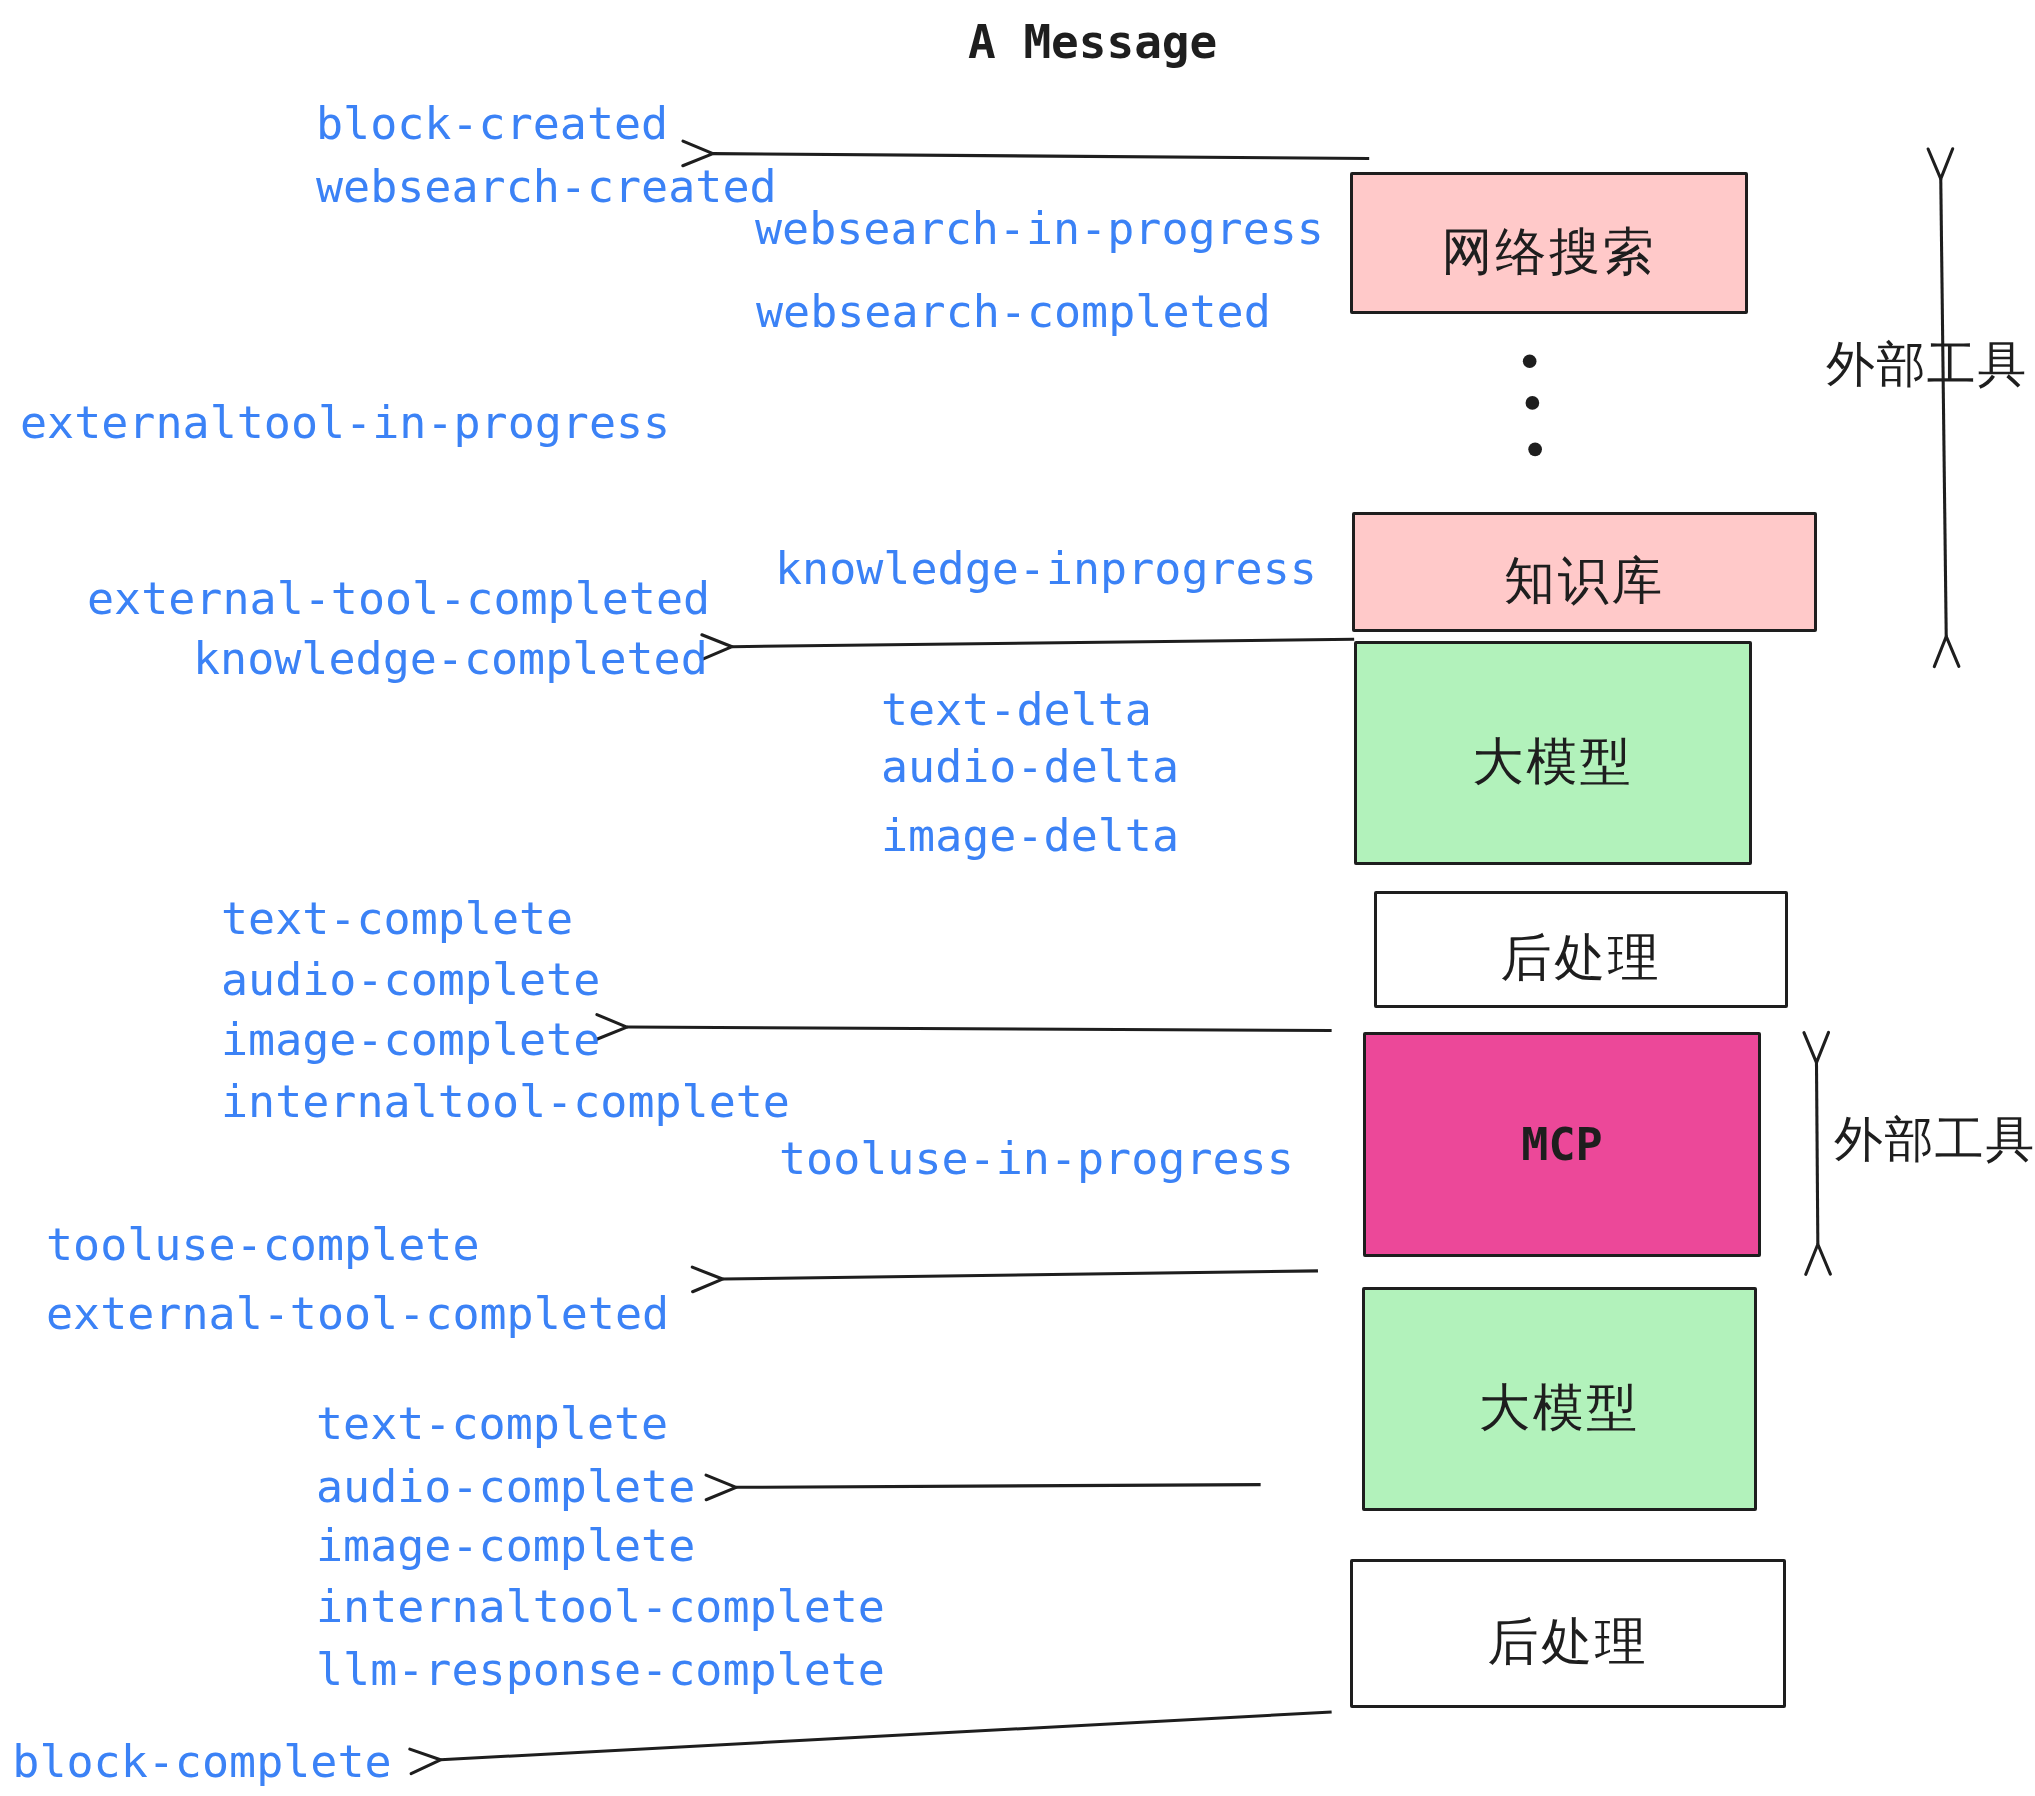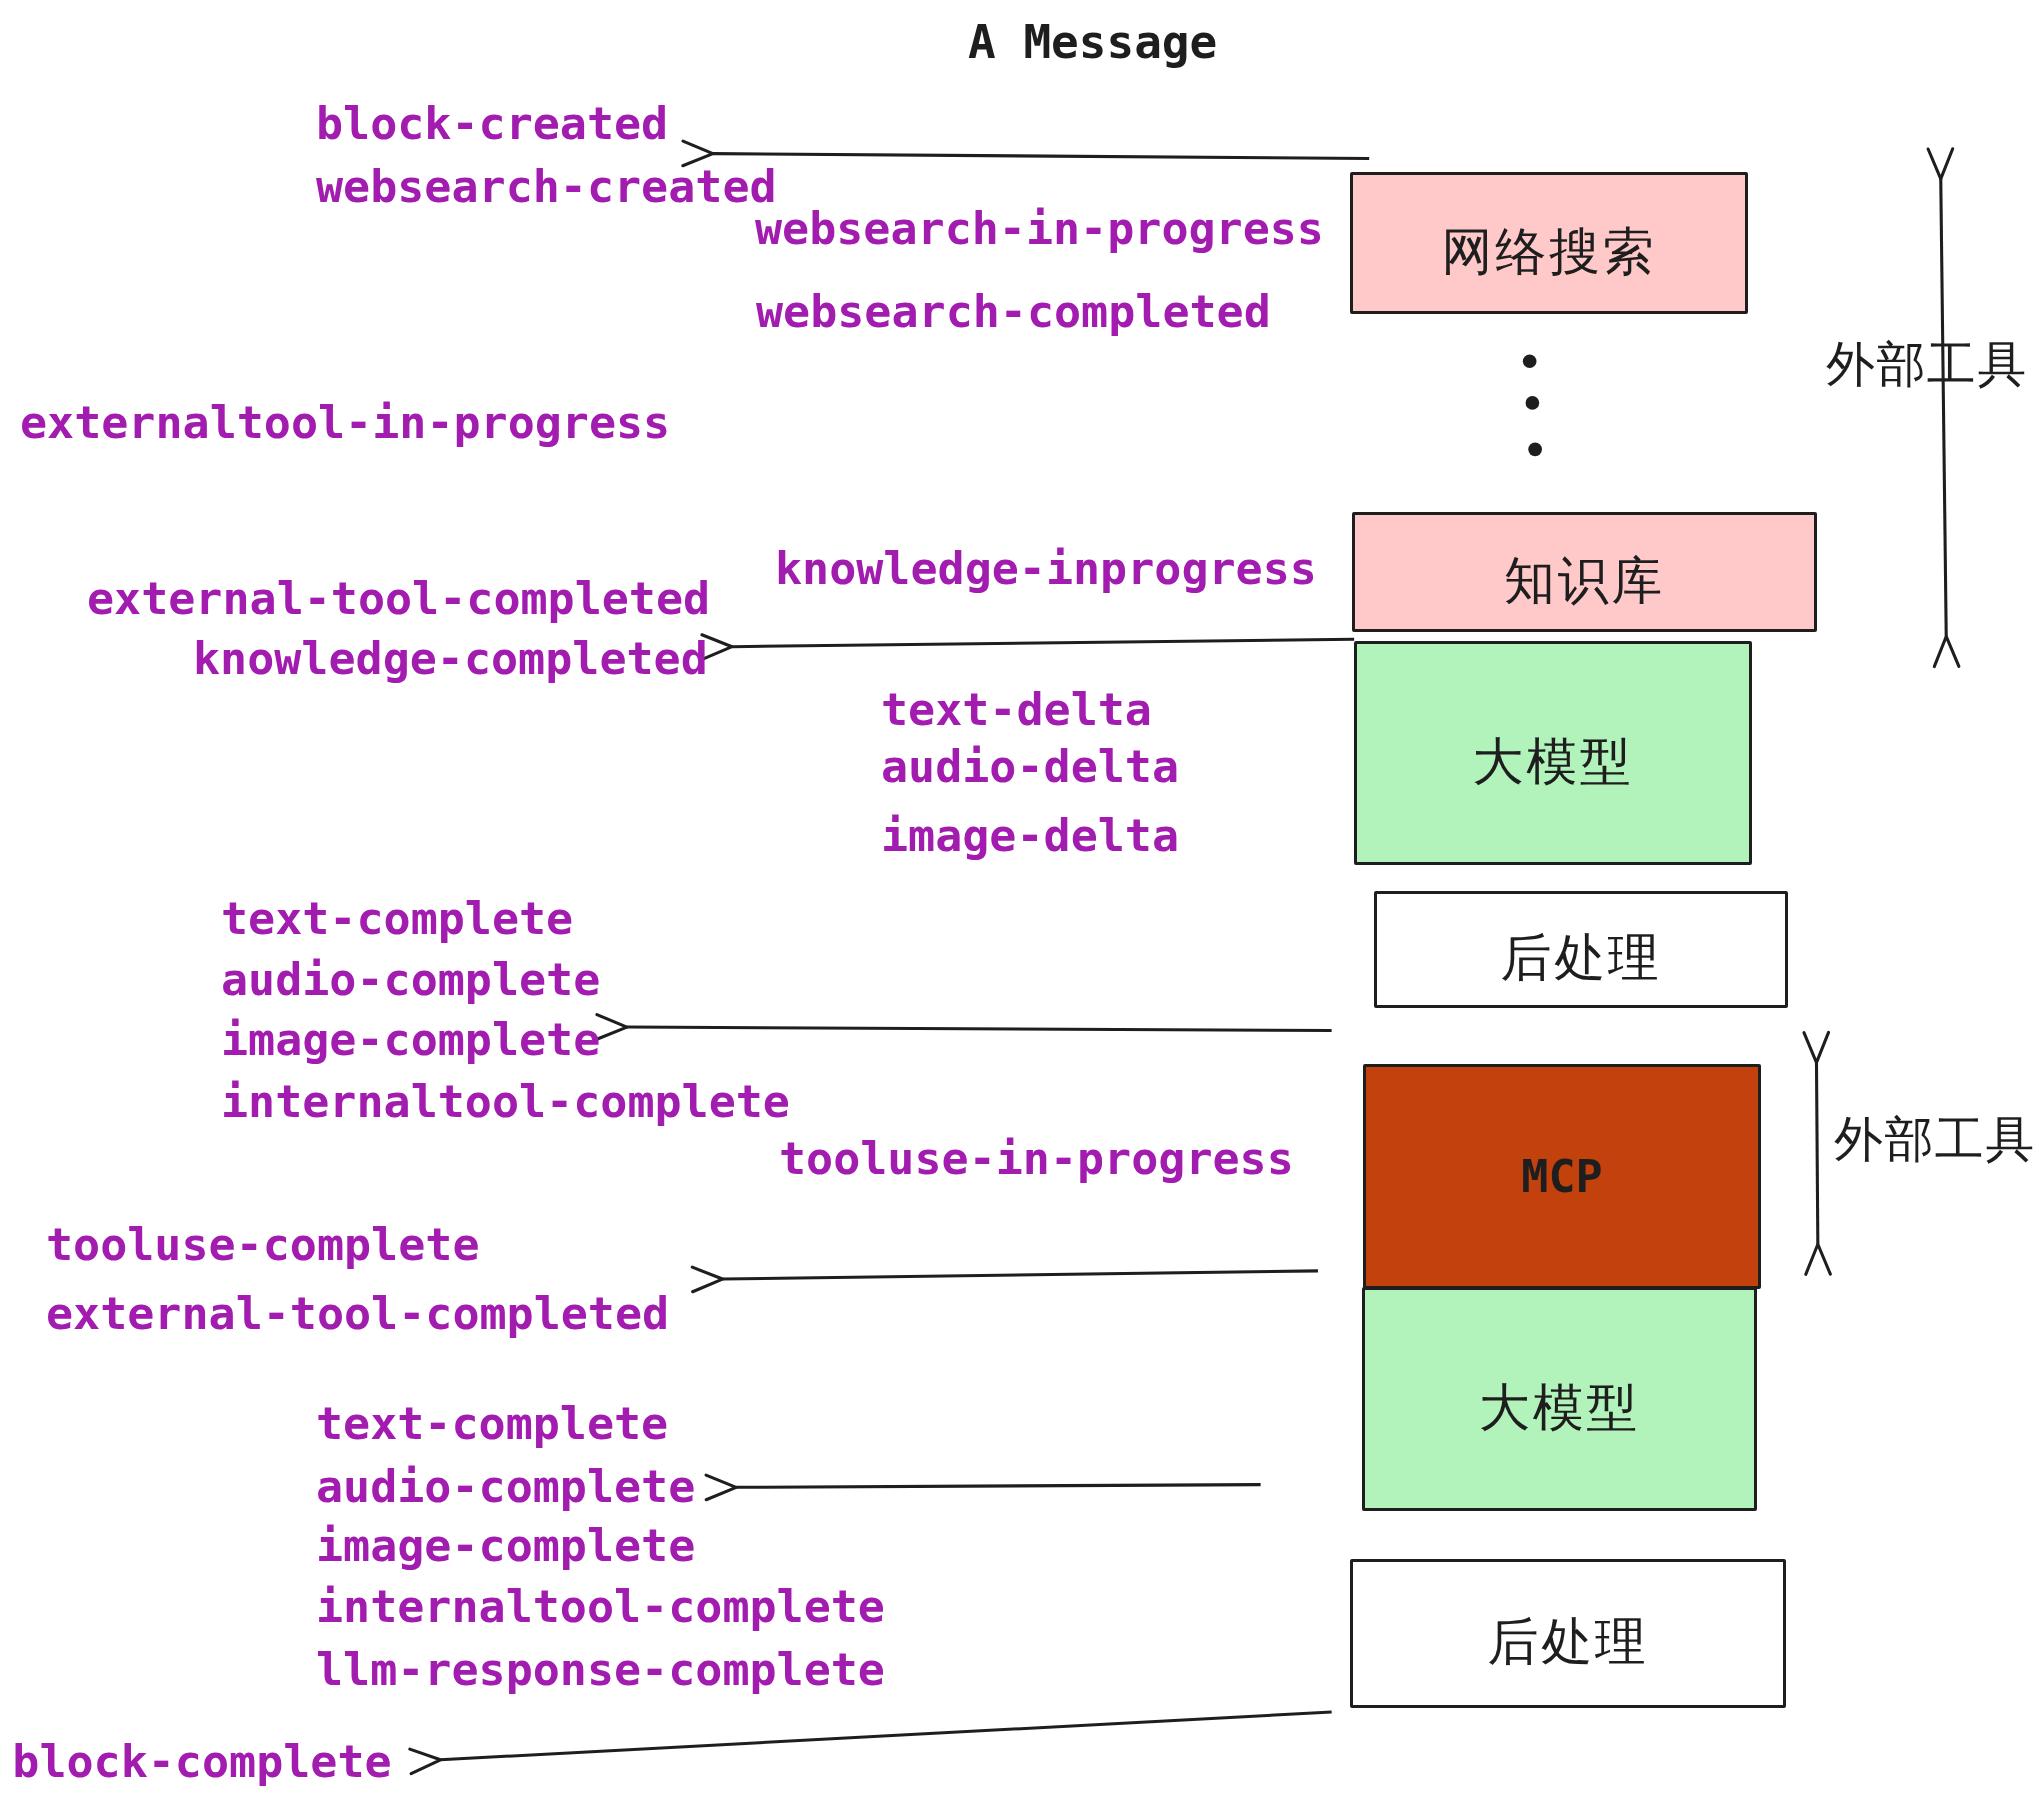--- a/index.html
+++ b/index.html
@@ -14,24 +14,24 @@
   }
   svg.overlay {
     position: absolute;
     left: 0; top: 0;
     width: 2035px; height: 1796px;
   }
   .evt {
     position: absolute;
     white-space: nowrap;
     font-size: 45px;
-    font-weight: 700;
+    font-weight: 400;
     line-height: 1;
     transform: translateY(-50%);
-    color: #a21caf;
+    color: #3b82f6;
   }
   .title {
     position: absolute;
     left: 968px;
     top: 42px;
     transform: translateY(-50%);
     font-size: 46px;
     font-weight: 700;
     white-space: nowrap;
   }
@@ -102,21 +102,21 @@
   </div>
   <div class="node" style="left: 1352px; top: 512px; width: 465px; height: 120px; background-color: rgb(255, 201, 201);">
     <span class="zh">知识库</span>
   </div>
   <div class="node" style="left: 1354px; top: 641px; width: 398px; height: 224px; background-color: rgb(178, 242, 187);">
     <span class="zh">大模型</span>
   </div>
   <div class="node" style="left: 1374px; top: 891px; width: 414px; height: 117px; background-color: rgb(255, 255, 255);">
     <span class="zh">后处理</span>
   </div>
-  <div class="node" style="left: 1363px; top: 1032px; width: 398px; height: 225px; background-color: #c2410c; margin-top: 32px;">
+  <div class="node" style="left: 1363px; top: 1032px; width: 398px; height: 225px; background-color: #ec4899;">
     <span class="mono">MCP</span>
   </div>
   <div class="node" style="left: 1362px; top: 1287px; width: 395px; height: 224px; background-color: rgb(178, 242, 187);">
     <span class="zh">大模型</span>
   </div>
   <div class="node" style="left: 1350px; top: 1559px; width: 436px; height: 149px; background-color: rgb(255, 255, 255);">
     <span class="zh">后处理</span>
   </div>
 
   <div class="evt" style="left:316px;  top:123px;">block-created</div>

